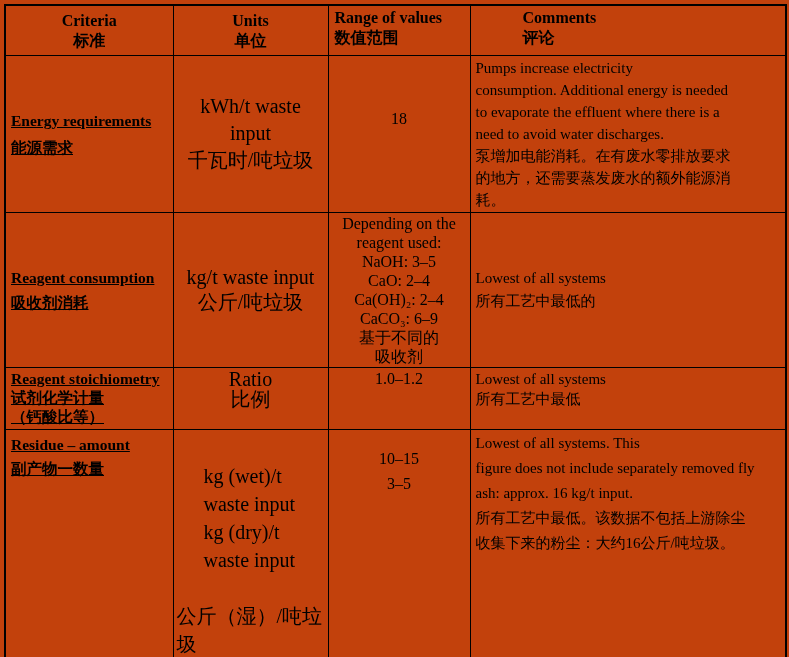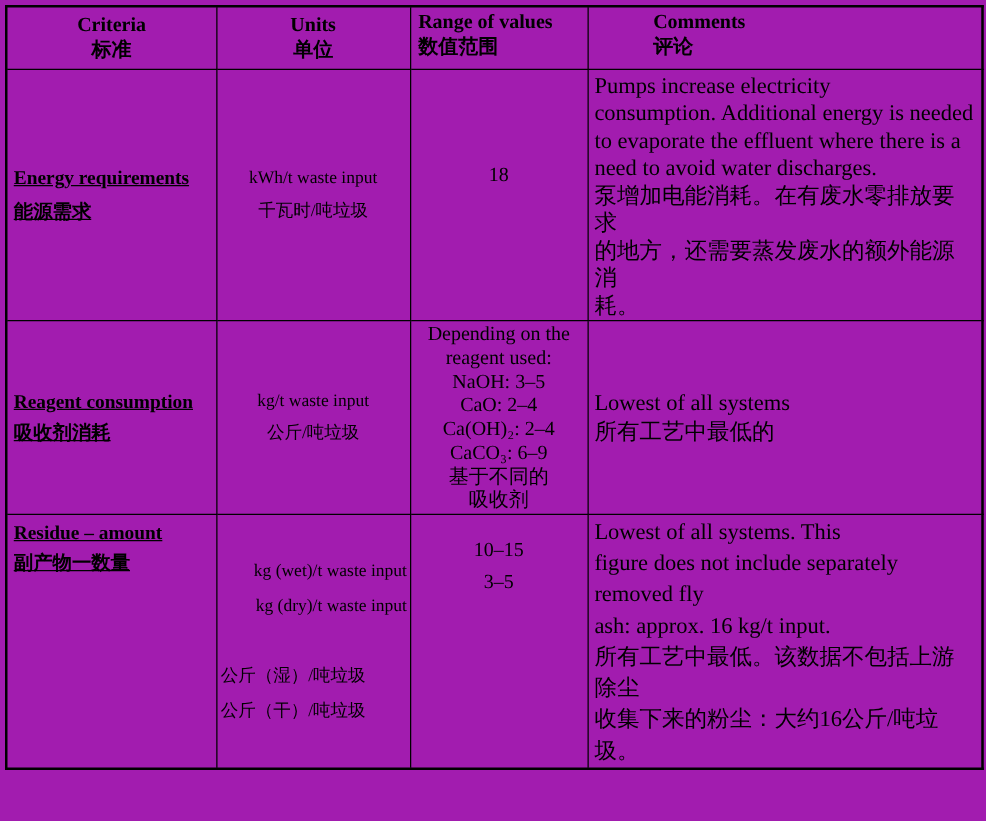--- a/index.html
+++ b/index.html
@@ -1,53 +1,53 @@
 <!DOCTYPE html>
 <html><head>
 <meta charset="utf-8">
 <style>
   html,body { margin:0; padding:0; background:#ffffff; }
   .page {
     width:789px; height:657px; box-sizing:border-box;
-    background:#a21caf; color:#000000;
+    background:#c2410c; color:#000000;
     font-family:"Liberation Serif","DejaVu Serif",serif;
     padding:4px; overflow:hidden;
   }
   table.doc {
     border-collapse:collapse; table-layout:fixed;
     width:781px; border:2px solid #000;
   }
   td {
     border:1px solid #000; box-sizing:border-box;
     vertical-align:top; overflow:hidden;
     white-space:pre-line; font-size:16px;
     padding:1px 4px;
   }
   .b   { font-weight:bold; }
   .ctr { text-align:center; }
   .mid { vertical-align:middle; }
   .crit { padding-left:5px; font-size:15.5px;text-decoration:underline; }
-  .com  { padding-left:5px; padding-right:4px; font-size:18px; }
-  .units { font-size:14px; }
+  .com  { padding-left:5px; padding-right:4px; font-size:15px; }
+  .units { font-size:20px; }
   
   .lh20 { line-height:20px; }
   .lh19 { line-height:19px; }
   .lh22 { line-height:22px; }
   .lh23 { line-height:23px; }
   .lh24 { line-height:24px; }
   .lh25 { line-height:25px; }
   .lh27 { line-height:27px; }
   .lh18 { line-height:18px; font-size:15px; }
   .hdr  { line-height:20px; padding-top:2px; }
   .hdr-comments { padding-left:52px;margin-top:20px; }
   .range2 { line-height:19px; padding-top:1px; }
   .range5 { line-height:25px; padding-top:16px; }
   .units5 { line-height:28px; padding:4px 2px 0 2px; }
   .units5 .zh { text-align:left; padding-left:1px; }
-  .units5 .en { text-align:right; }
+  .units5 .en { text-align:left;margin-left:28px; }
 </style>
 </head>
 <body>
 
 <div class="page">
   <table class="doc">
     <colgroup>
       <col style="width:168px">
       <col style="width:155px">
       <col style="width:142px">
@@ -91,20 +91,30 @@
 NaOH: 3–5
 CaO: 2–4
 Ca(OH)₂: 2–4
 CaCO₃: 6–9
 基于不同的
 吸收剂</td>
       <td class="com mid lh23">Lowest of all systems
 所有工艺中最低的</td>
     </tr>
 
+    <tr style="height:62px">
+      <td class="b crit lh19">Reagent stoichiometry
+试剂化学计量
+（钙酸比等）</td>
+      <td class="ctr units lh20">Ratio
+比例</td>
+      <td class="ctr lh20">1.0–1.2</td>
+      <td class="com lh20">Lowest of all systems
+所有工艺中最低</td>
+    </tr>
 
 
     <tr style="height:124px">
       <td class="b crit lh24" style="padding-top:3px">Residue – amount
 副产物一数量</td>
       <td class="units units5">
         <div class="en">kg (wet)/t waste input
 kg (dry)/t waste input</div>
         <div class="zh">公斤（湿）/吨垃圾
 公斤（干）/吨垃圾</div>

